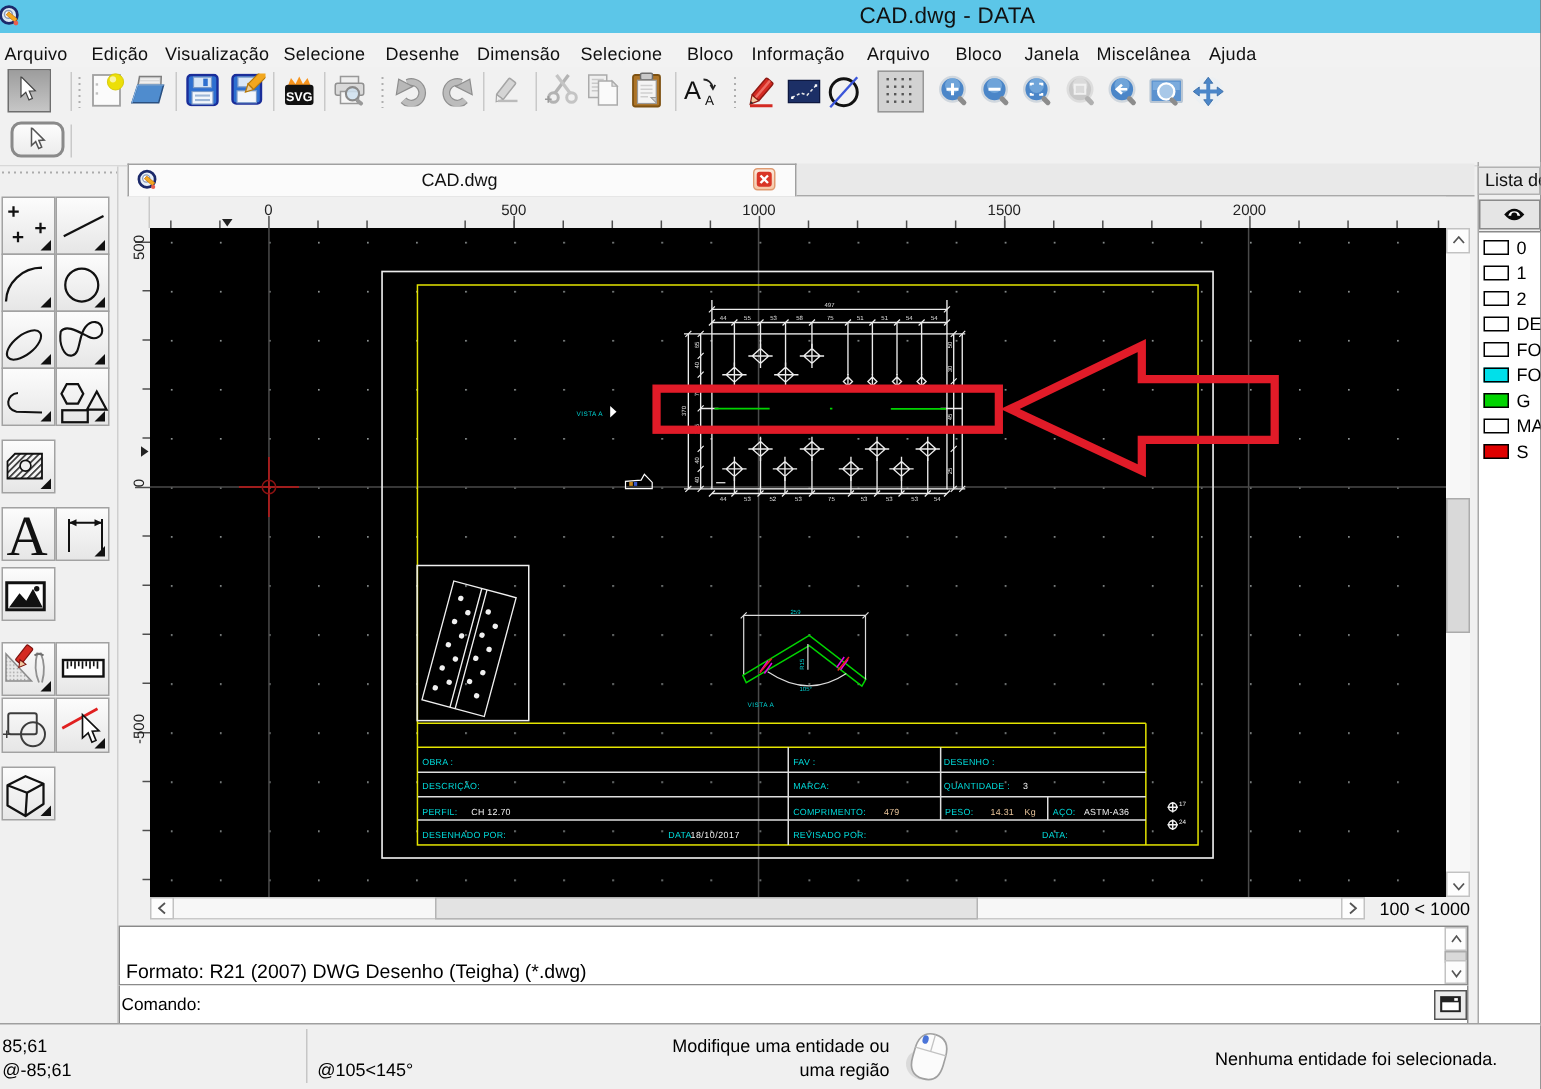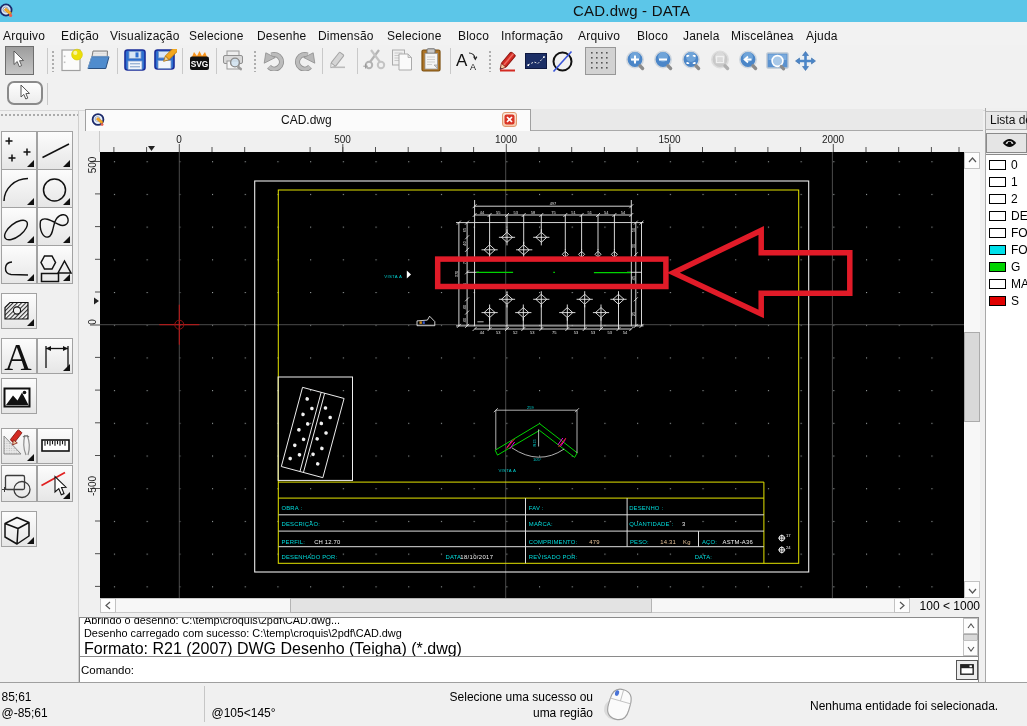--- a/index.html
+++ b/index.html
@@ -694,23 +694,21 @@
 <div class="lay" style="top:262px;background:#00d400"></div>
     <div class="lat" style="top:260px">G</div>
 <div class="lay" style="top:279px"></div>
     <div class="lat" style="top:277px">MAR</div>
 <div class="lay" style="top:296px;background:#e00000"></div>
     <div class="lat" style="top:294px">S</div>
 </div>
 
 <div id="commandarea">
 <div class="ab" style="left:79px;top:617px;width:900px;height:40px;background:#fff;border:1px solid #8a8a8a;box-sizing:border-box;overflow:hidden">
- <div style="position:absolute;left:4px;top:-4px;font-size:10.9px;color:#000;white-space:pre">Abrindo o desenho: C:\temp\croquis\2pdf\CAD.dwg...</div>
- <div style="position:absolute;left:4px;top:9px;font-size:10.9px;color:#000;white-space:pre">Desenho carregado com sucesso: C:\temp\croquis\2pdf\CAD.dwg</div>
- <div style="position:absolute;left:4px;top:22px;font-size:16px;color:#000;white-space:pre">Formato: R21 (2007) DWG Desenho (Teigha) (*.dwg)</div>
+ <div style="position:absolute;left:4px;top:22px;font-size:13px;color:#000;white-space:pre">Formato: R21 (2007) DWG Desenho (Teigha) (*.dwg)</div>
 </div>
 <div class="ab" style="left:963px;top:618px;width:15px;height:16px;background:#fdfdfd;border:1px solid #c2c2c2;box-sizing:border-box"></div>
 <svg class="ic" style="left:966.5px;top:623px" width="8" height="6" viewBox="0 0 8 6">
       <path d="M1,5 L4,1 L7,5" stroke="#555" stroke-width="1.1" fill="none"></path>
     </svg>
 <div class="ab" style="left:963px;top:634px;width:15px;height:8px;background:#d9d9d9;border:1px solid #ababab;box-sizing:border-box"></div>
 <div class="ab" style="left:963px;top:640px;width:15px;height:16px;background:#fdfdfd;border:1px solid #c2c2c2;box-sizing:border-box"></div>
 <svg class="ic" style="left:966.5px;top:646px" width="8" height="6" viewBox="0 0 8 6">
       <path d="M1,1 L4,5 L7,1" stroke="#555" stroke-width="1.1" fill="none"></path>
     </svg>
@@ -724,21 +722,21 @@
 </svg>
 </div>
 
 <div id="statusbar">
 <div class="ab" style="left:0;top:682px;width:1027px;height:44px;background:#f0f0f0;border-top:1px solid #9f9f9f;box-sizing:border-box"></div>
 <div class="st" style="left:1.5px;top:690px">85;61</div>
 <div class="st" style="left:1.5px;top:706px">@-85;61</div>
 <div class="ab" style="left:204px;top:686px;width:1px;height:36px;background:#c6c6c6"></div>
 <div class="st" style="left:211.5px;top:730px">105&lt;145°</div>
 <div class="st" style="left:211.5px;top:706px">@105&lt;145°</div>
-<div class="st" style="left:443px;top:690px;width:150px;text-align:right">Selecione uma sucesso ou</div>
+<div class="st" style="left:443px;top:690px;width:150px;text-align:right">Modifique uma entidade ou</div>
 <div class="st" style="left:443px;top:706px;width:150px;text-align:right">uma região</div>
 <svg class="ic" style="left:599px;top:684px" width="40" height="40" viewBox="0 0 36 36">
  <g transform="rotate(16 18 18)">
   <ellipse cx="16" cy="24" rx="10" ry="9" fill="#c9c9c9" opacity="0.55"></ellipse>
   <path d="M9,16 Q9,4.5 18.5,4.5 Q28,4.5 28,16 L28,21 Q28,32 18.5,32 Q9,32 9,21 Z" fill="#fbfbfb" stroke="#a0a0a0" stroke-width="1"></path>
   <path d="M9,15 L28,15" stroke="#c2c2c2" stroke-width="0.8"></path>
   <path d="M18.5,4.5 L18.5,15" stroke="#c2c2c2" stroke-width="0.8"></path>
   <ellipse cx="13.6" cy="9" rx="1.8" ry="2.6" fill="#4a74d8"></ellipse>
  </g>
 </svg>

